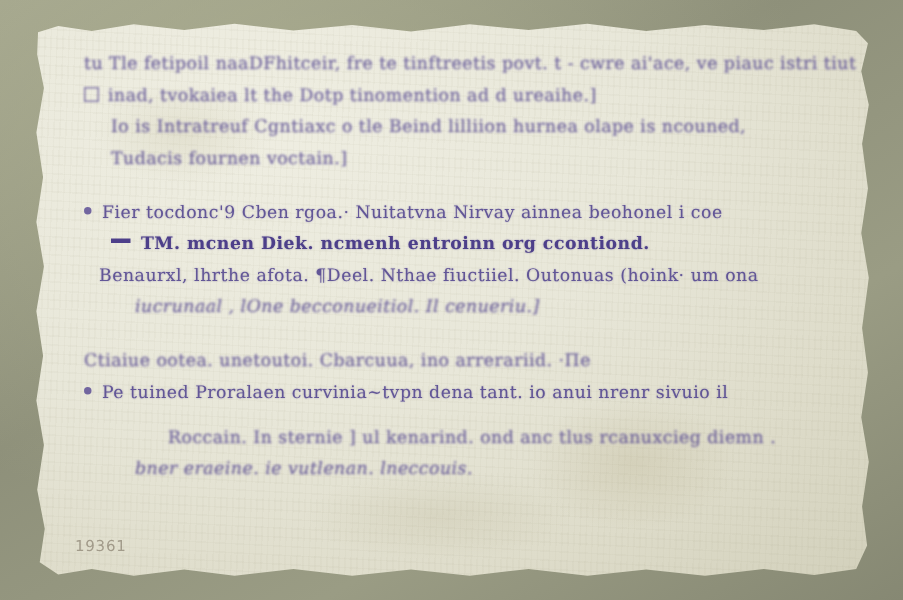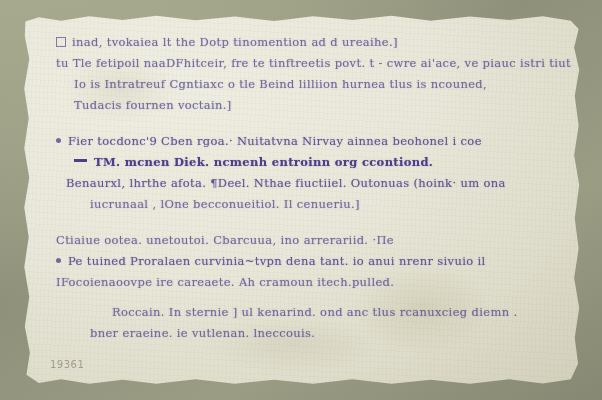--- a/index.html
+++ b/index.html
@@ -73,21 +73,21 @@
     letter-spacing: 0.35px;
     white-space: nowrap;
     color: #574a92;
     opacity: 0.92;
     filter: blur(0.45px);
     text-shadow: 0 0 1.2px rgba(80,66,140,0.5);
   }
   .line.faint { opacity: 0.8; filter: blur(0.7px); }
   .line.strong { opacity: 0.98; filter: blur(0.3px); font-weight: bold; color: #4a3c88; }
   .line.indent1 { padding-left: 18px; }
-  .line.indent2 { padding-left: 34px; }
+  .line.indent2 { padding-left: 34px; font-style: italic; }
   .line.indent3 { padding-left: 56px; }
   .gap-sm { height: 9px; }
   .gap-md { height: 15px; }
 
   .bullet-sq {
     display: inline-block;
     width: 8px; height: 8px;
     border: 1.4px solid #5b4d95;
     margin-right: 6px;
     vertical-align: -1px;
@@ -130,41 +130,40 @@
 <div class="page-frame">
   <div class="paper">
     <div class="paper-texture"></div>
     <div class="stain stain-a"></div>
     <div class="stain stain-b"></div>
     <div class="stain stain-c"></div>
 
     <div class="text-body">
 
       <div>
+        <div class="line faint">tu Tle fetipoil naaDFhitceir,  fre te tinftreetis povt. t - cwre ai'ace, ve piauc istri tiut</div>
         <div class="line faint"><span class="bullet-sq"></span><span>inad, tvokaiea  lt the  Dotp  tinomention ad d ureaihe.]</span></div>
-        <div class="line faint">tu Tle fetipoil naaDFhitceir,  fre te tinftreetis povt. t - cwre ai'ace, ve piauc istri tiut</div>
-        <div class="line faint indent1">Io is Intratreuf Cgntiaxc  o tle Beind lilliion hurnea  tlus is ncouned,</div>
+        <div class="line faint indent1">Io is Intratreuf Cgntiaxc  o tle Beind lilliion hurnea  olape is ncouned,</div>
         <div class="line faint indent1">Tudacis fournen  voctain.]</div>
       </div>
 
       <div class="gap-md"></div>
 
       <div>
         <div class="line"><span class="bullet-dot"></span><span>Fier tocdonc'9 Cben rgoa.·  Nuitatvna  Nirvay ainnea beohonel  i     coe</span></div>
         <div class="line strong indent1"><span class="bullet-dash"></span><span>TM. mcnen Diek.  ncmenh entroinn org ccontiond.</span></div>
         <div class="line" style="padding-left:10px">Benaurxl, lhrthe afota. ¶Deel. Nthae fiuctiiel. Outonuas  (hoink·  um ona</div>
         <div class="line faint indent2">iucrunaal , lOne becconueitiol. Il cenueriu.]</div>
       </div>
 
       <div class="gap-md"></div>
 
       <div>
         <div class="line faint">Ctiaiue  ootea. unetoutoi.     Cbarcuua,  ino arrerariid. ·Пе</div>
         <div class="line"><span class="bullet-dot"></span><span>Pe tuined Proralaen curvinia~tvpn dena tant. io  anui nrenr sivuio  il</span></div>
-        <div class="line faint">IFocoienaoovpe ire careaete.  Ah cramoun itech.pulled.</div>
         <div class="gap-sm"></div>
         <div class="line faint indent3">Roccain.  In sternie ]  ul kenarind. ond anc tlus rcanuxcieg diemn .</div>
         <div class="line faint indent2">bner eraeine. ie vutlenan.  lneccouis.</div>
       </div>
 
     </div>
 
     <div class="corner-mark">19361</div>
   </div>
 </div>

